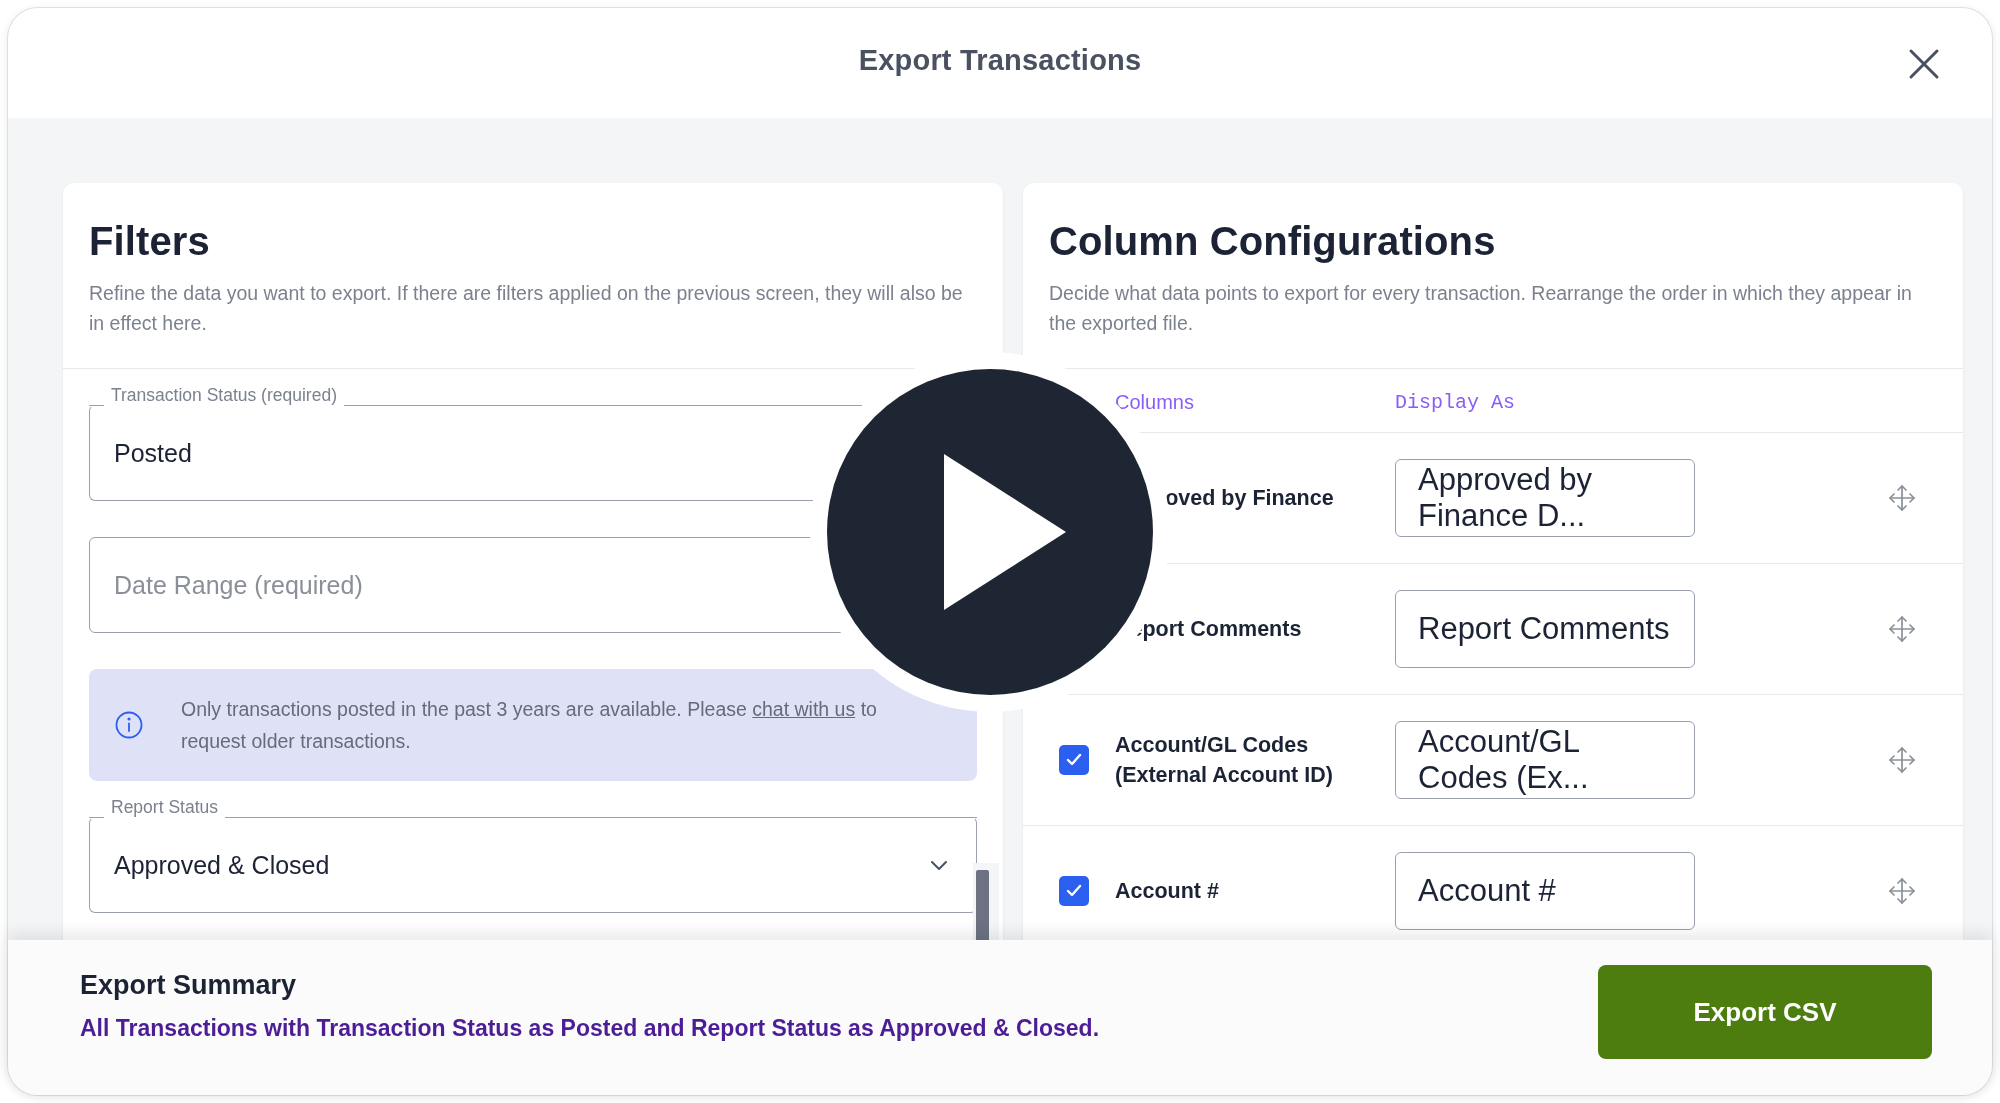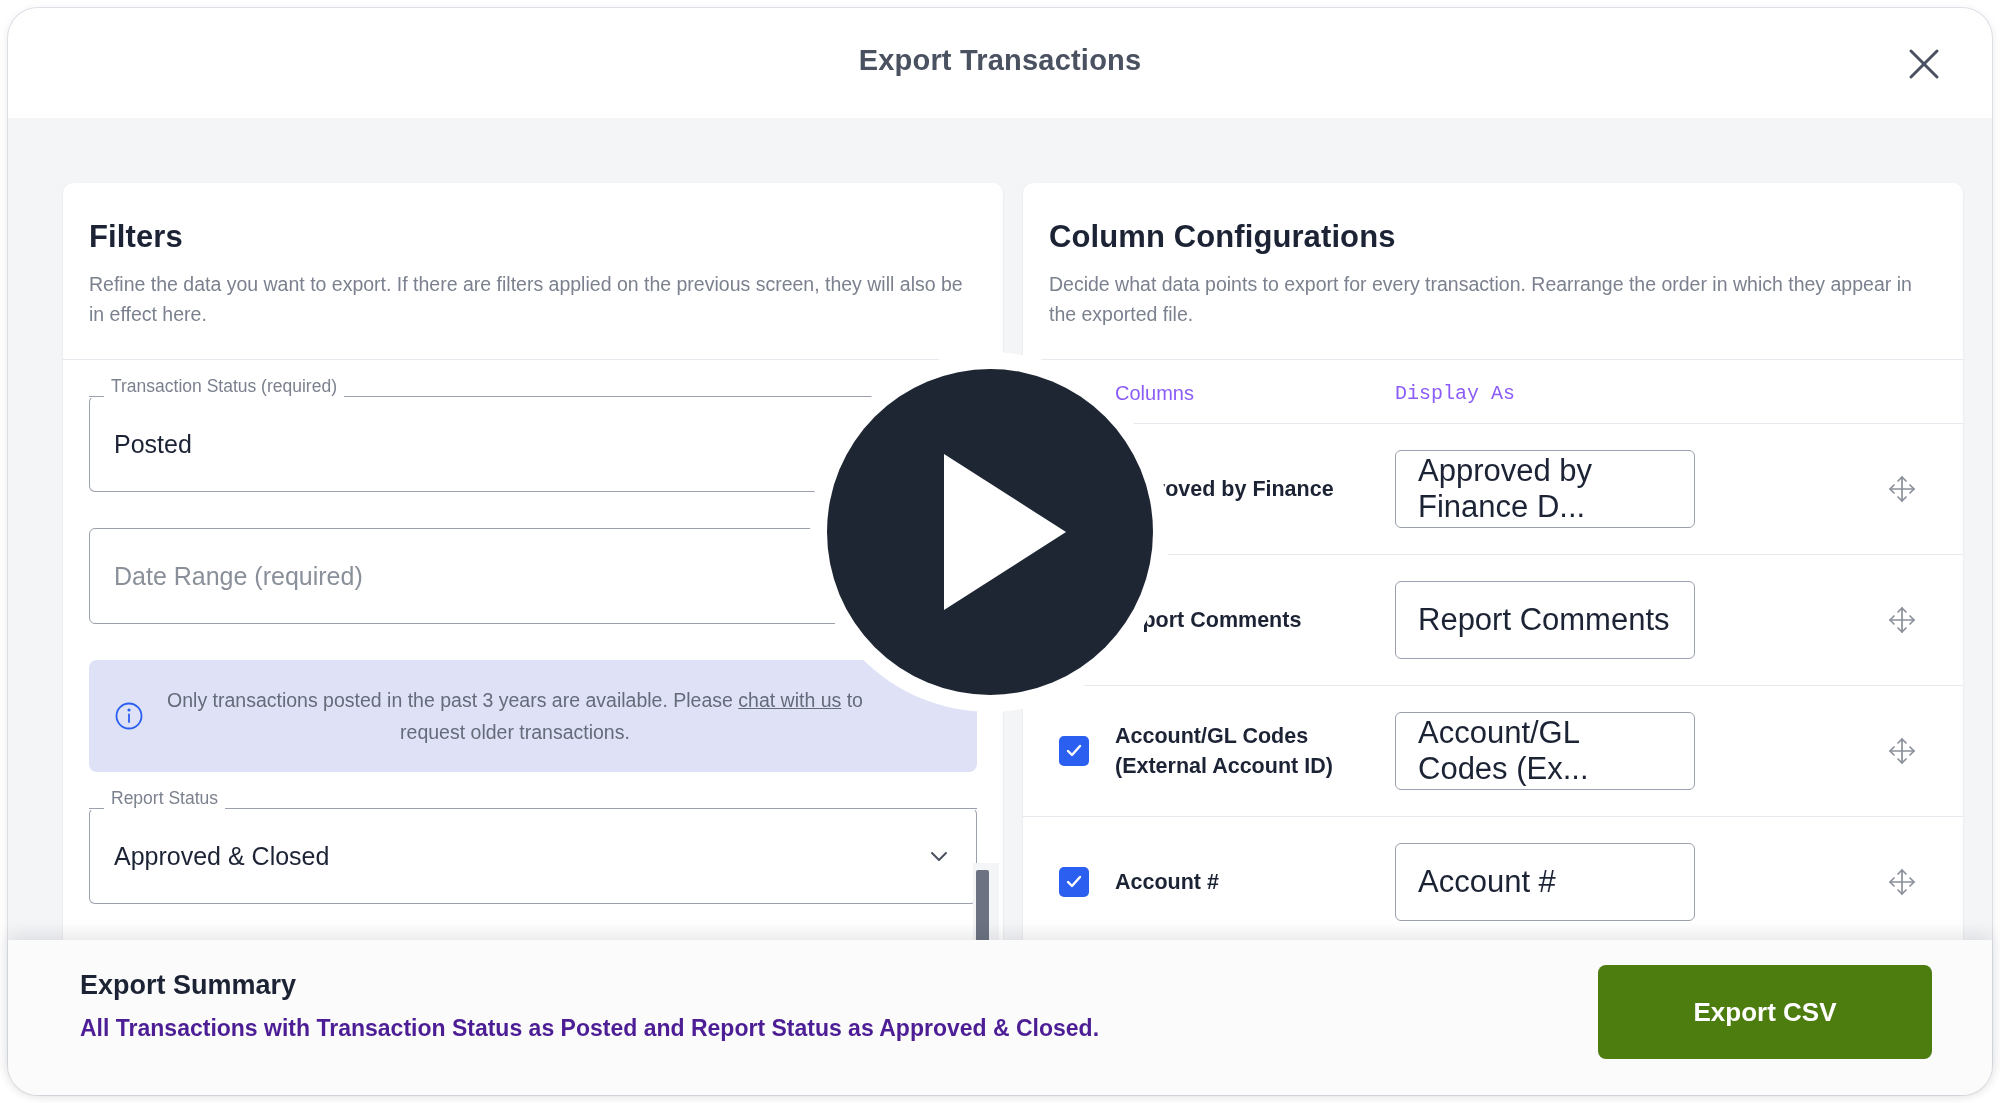--- a/index.html
+++ b/index.html
@@ -79,40 +79,40 @@
     background: #ffffff;
     border-radius: 10px;
     box-shadow: 0 1px 3px rgba(24,28,40,.08);
     overflow: hidden;
   }
   .panel-left  { left: 55px;  top: 65px; width: 940px; height: 830px; }
   .panel-right { left: 1015px; top: 65px; width: 940px; height: 830px; }
 
   .panel-head { padding: 36px 26px 30px 26px; }
   .panel-title {
-    font-size: 31px;
+    font-size: 40px;
     font-weight: bold;
     color: #1c2335;
     margin: 0 0 14px 0;
     letter-spacing: .1px;
   }
   .panel-desc {
     font-size: 19.5px;
     line-height: 30px;
     color: #7b818e;
     max-width: 880px;
   }
   .panel-divider {
     height: 1px;
     background: #e7e9ee;
     margin: 0;
   }
 
   
-  .fields { padding: 0 26px; position: relative; text-align: center; }
+  .fields { padding: 0 26px; position: relative; }
 
   .field {
     position: relative;
     margin-top: 36px;
     height: 96px;
     border: 1px solid #9aa0ad;
     border-radius: 6px;
     box-sizing: border-box;
     background: #fff;
   }
@@ -157,21 +157,21 @@
   
   .info-banner {
     position: relative;
     margin-top: 36px;
     background: #dfe2f7;
     border-radius: 8px;
     min-height: 112px;
     padding: 22px 26px 22px 26px;
     display: flex;
     align-items: center;
-    gap: 22px;
+    gap: 38px;
     box-sizing: border-box;
   }
   .info-icon { flex: 0 0 auto; width: 28px; height: 28px; }
   .info-text {
     font-size: 19.5px;
     line-height: 32px;
     color: #646b79;
     max-width: 700px;
   }
   .info-text a {

